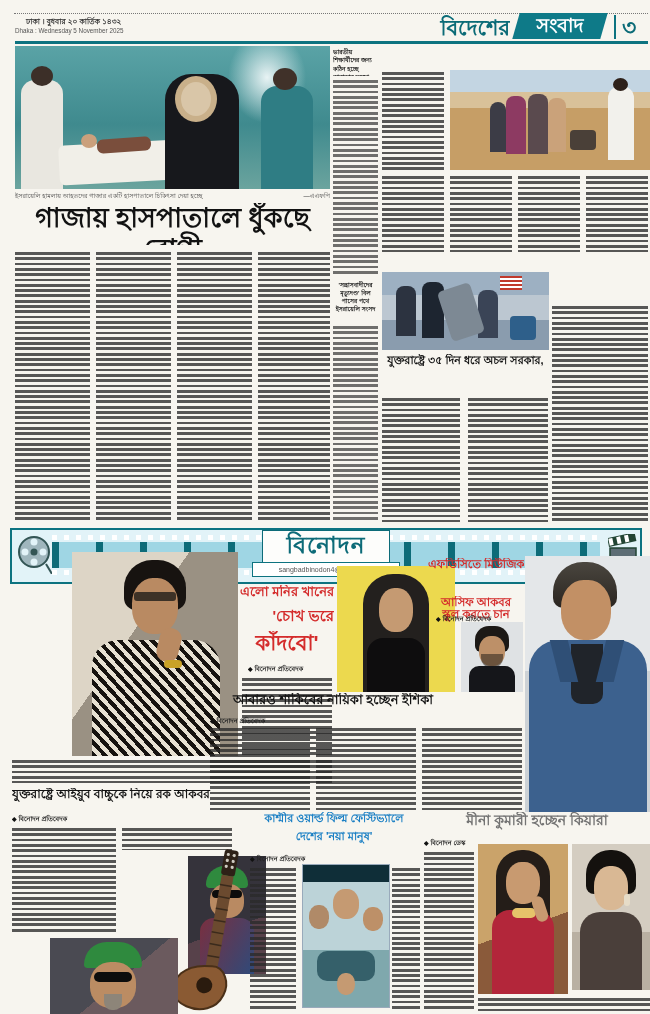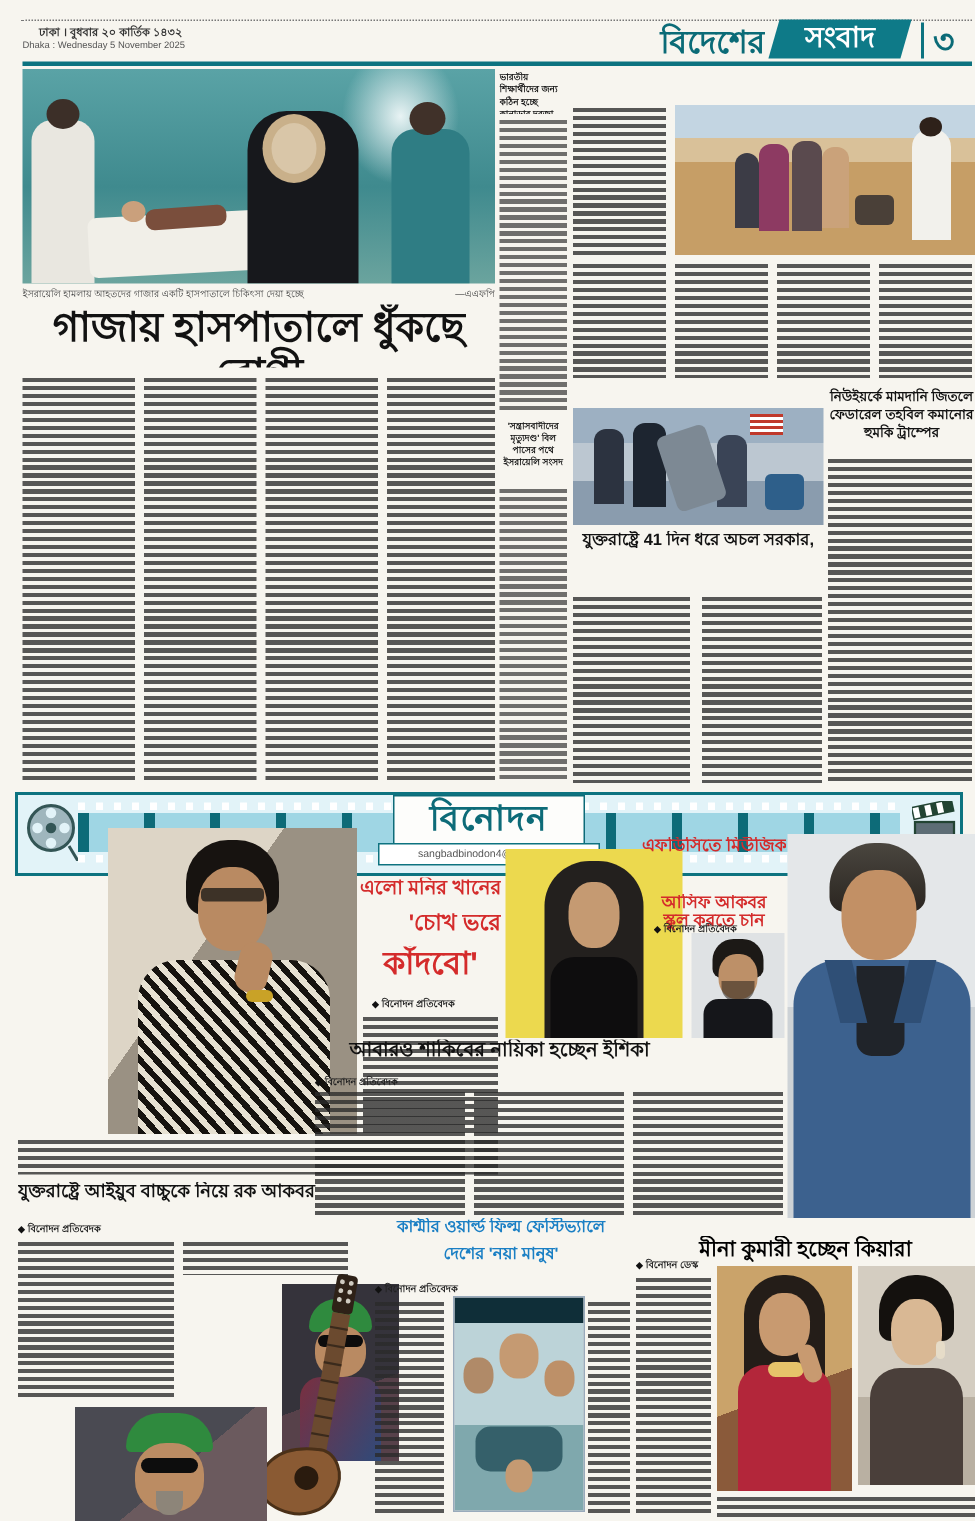--- a/index.html
+++ b/index.html
@@ -5,21 +5,21 @@
   html,body{margin:0;padding:0;background:#888;}
   .page{position:relative;width:650px;height:1014px;background:#f7f5ef;overflow:hidden;
         font-family:"Liberation Sans",sans-serif;color:#222;}
   .abs{position:absolute;}
   
   .sim{position:absolute;background-image:repeating-linear-gradient(to bottom,
        rgba(42,42,42,.78) 0 2.8px, rgba(42,42,42,0) 2.8px 5.3px);}
   .sim.lite{opacity:.85;}
   
   .hl{position:absolute;font-weight:bold;color:#121212;overflow:hidden;line-height:1.15;}
-  .hl.red{color:#d42b2b;} .hl.blue{color:#1a7fc4;} .hl.navy{color:#000000;margin-top:12px;}
+  .hl.red{color:#d42b2b;} .hl.blue{color:#1a7fc4;} .hl.navy{color:#737373;}
   .byline{position:absolute;font-size:6.5px;color:#222;font-weight:bold;white-space:nowrap;overflow:hidden;}
   .byline .b{color:#111;font-size:6px;}
   .caption{position:absolute;font-size:6.3px;color:#444;white-space:nowrap;overflow:hidden;}
   .photo{position:absolute;overflow:hidden;}
   .shape{position:absolute;}
   
   .mast-rule{position:absolute;border-top:1px dotted #777;}
   .teal-rule{position:absolute;background:#0d7380;}
   .skewbox{position:absolute;background:#0e7a88;transform:skewX(-16deg);}
   .skewbox span{display:block;transform:skewX(16deg);color:#fff;font-weight:bold;text-align:center;}
@@ -83,33 +83,32 @@
     <div class="shape" style="left:78px;top:24px;width:20px;height:60px;background:#5a4a4e;border-radius:8px 8px 0 0;"></div>
     <div class="shape" style="left:98px;top:28px;width:18px;height:54px;background:#caa27a;border-radius:8px 8px 0 0;"></div>
     <div class="shape" style="left:40px;top:32px;width:16px;height:50px;background:#3c3c46;border-radius:8px 8px 0 0;"></div>
     <div class="shape" style="left:120px;top:60px;width:26px;height:20px;background:#4a4038;border-radius:4px;"></div>
   </div>
   <div class="sim" style="left:382px;top:176px;width:62px;height:76px;"></div>
   <div class="sim" style="left:450px;top:176px;width:62px;height:76px;"></div>
   <div class="sim" style="left:518px;top:176px;width:62px;height:76px;"></div>
   <div class="sim" style="left:586px;top:176px;width:62px;height:76px;"></div>
 
-  <div class="hl" style="left:552px;top:258px;width:98px;height:42px;font-size:9px;text-align:center;line-height:1.35;">নিউইয়র্কে মামদানি জিতলে ফেডারেল তহবিল কমানোর হুমকি ট্রাম্পের</div>
   <div class="sim" style="left:552px;top:306px;width:96px;height:216px;"></div>
 
   <div class="photo" style="left:382px;top:272px;width:167px;height:78px;
        background:linear-gradient(180deg,#9db0c2 0 30%,#bcc7d1 30% 62%,#8a9cae 62% 100%);">
     <div class="shape" style="left:118px;top:4px;width:22px;height:14px;background:repeating-linear-gradient(180deg,#c0392b 0 2px,#fff 2px 4px);"></div>
     <div class="shape" style="left:14px;top:14px;width:20px;height:50px;background:#2c3340;border-radius:8px 8px 0 0;"></div>
     <div class="shape" style="left:40px;top:10px;width:22px;height:56px;background:#1d2530;border-radius:8px 8px 0 0;"></div>
     <div class="shape" style="left:96px;top:18px;width:20px;height:48px;background:#3a4456;border-radius:8px 8px 0 0;"></div>
     <div class="shape" style="left:62px;top:14px;width:34px;height:52px;background:#7d8994;border-radius:5px;transform:rotate(-18deg);"></div>
     <div class="shape" style="left:128px;top:44px;width:26px;height:24px;background:#2e5f8a;border-radius:4px;"></div>
   </div>
-  <div class="hl" style="left:382px;top:354px;width:167px;height:18px;font-size:11px;text-align:center;white-space:nowrap;">যুক্তরাষ্ট্রে 41 দিন ধরে অচল সরকার,</div>
+  <div class="hl" style="left:382px;top:354px;width:167px;height:18px;font-size:11px;text-align:center;white-space:nowrap;">যুক্তরাষ্ট্রে ৩৫ দিন ধরে অচল সরকার,</div>
   <div class="sim" style="left:382px;top:398px;width:78px;height:124px;"></div>
   <div class="sim" style="left:468px;top:398px;width:80px;height:124px;"></div>
 
   <div class="banner" style="left:10px;top:528px;width:628px;height:52px;">
     <div class="sprockets" style="left:40px;top:5px;width:548px;"></div>
     <div class="frames" style="left:40px;top:12px;width:548px;height:26px;"></div>
     <div class="sprockets" style="left:40px;top:40px;width:548px;"></div>
     <svg class="abs" style="left:4px;top:4px;" width="36" height="40" viewBox="0 0 36 40">
       <circle cx="18" cy="18" r="15" fill="#9fb6bd" stroke="#355" stroke-width="2"></circle>
       <circle cx="18" cy="18" r="3.5" fill="#355"></circle>

